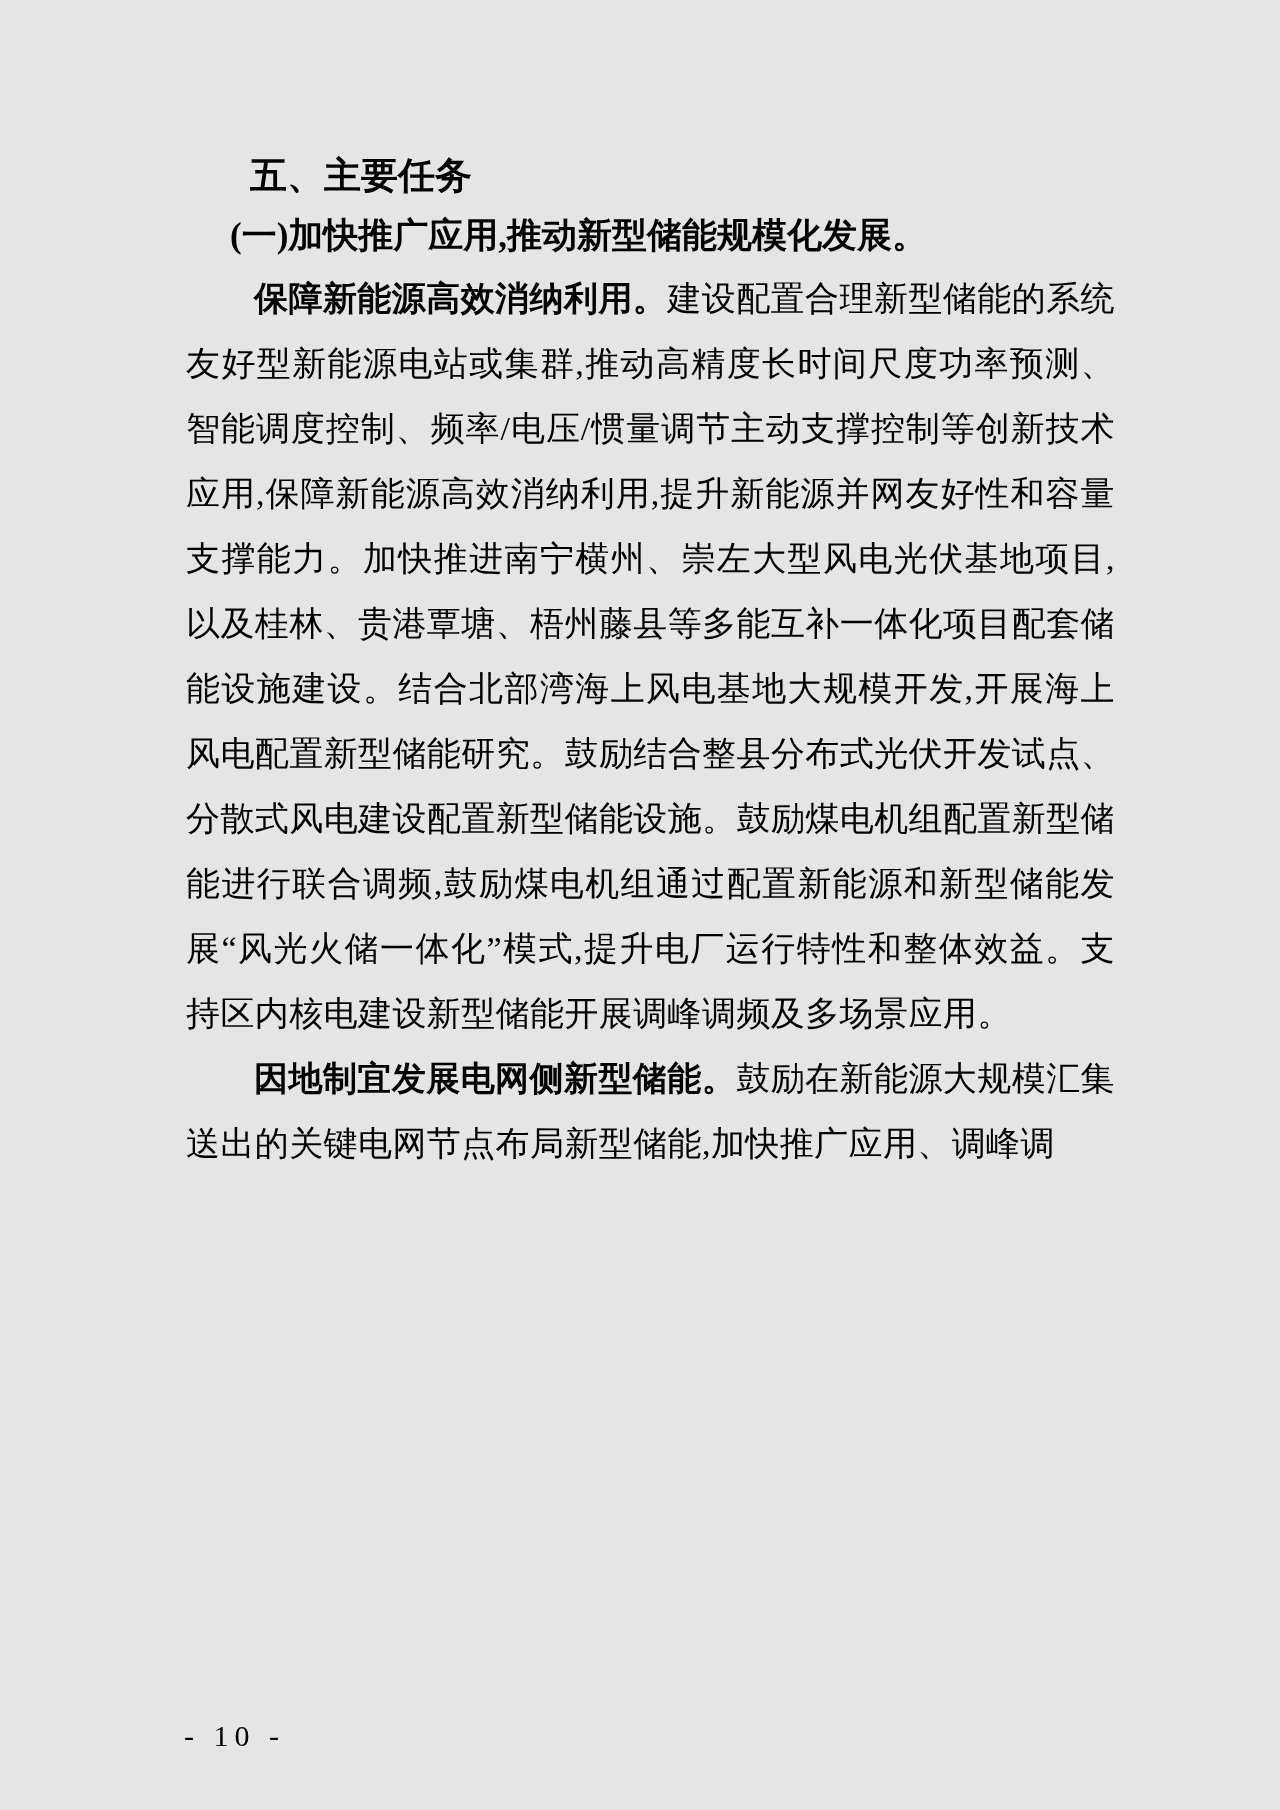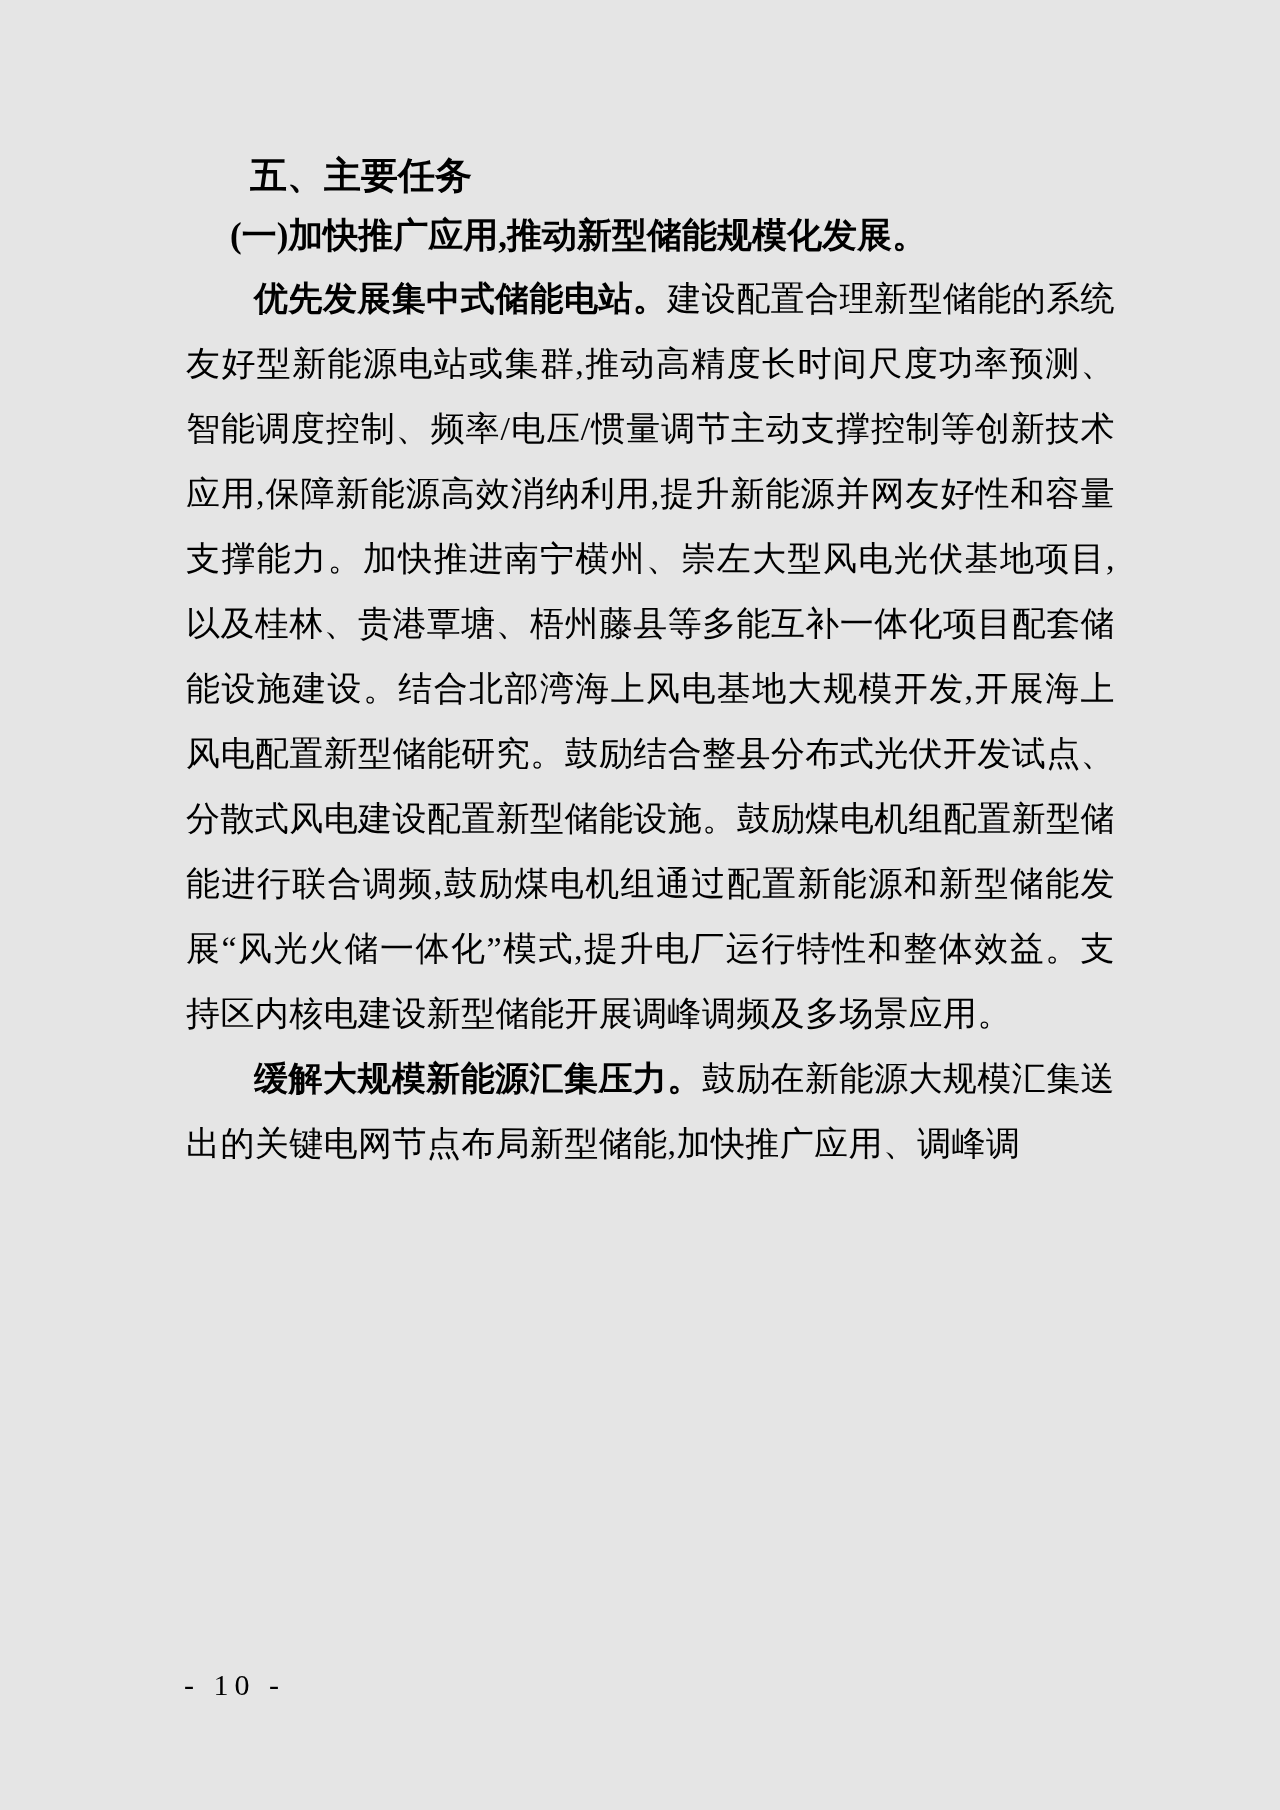--- a/index.html
+++ b/index.html
@@ -55,39 +55,39 @@
     font-family: "Liberation Sans", sans-serif;
     font-weight: bold;
   }
   .para .body-text {
     font-family: "Liberation Serif", serif;
     font-weight: normal;
   }
   .page-number {
     position: absolute;
     left: 184px;
-    top: 1665px;
+    top: 1716px;
     font-size: 30px;
     line-height: 40px;
     font-family: "Liberation Serif", serif;
     letter-spacing: 6px;
   }
 </style>
 </head>
 <body>
 
 <div class="page">
   <div class="content">
     <h1 class="section-heading">五、主要任务</h1>
     <h2 class="subsection-heading">(一)加快推广应用,推动新型储能规模化发展。</h2>
 
 
     <p class="para">
-      <span class="lead">优先发展集中式储能电站。</span><span class="body-text">建设配置合理新型储能的系统友好型新能源电站或集群,推动高精度长时间尺度功率预测、智能调度控制、频率/电压/惯量调节主动支撑控制等创新技术应用,保障新能源高效消纳利用,提升新能源并网友好性和容量支撑能力。加快推进南宁横州、崇左大型风电光伏基地项目,以及桂林、贵港覃塘、梧州藤县等多能互补一体化项目配套储能设施建设。结合北部湾海上风电基地大规模开发,开展海上风电配置新型储能研究。鼓励结合整县分布式光伏开发试点、分散式风电建设配置新型储能设施。鼓励煤电机组配置新型储能进行联合调频,鼓励煤电机组通过配置新能源和新型储能发展“风光火储一体化”模式,提升电厂运行特性和整体效益。支持区内核电建设新型储能开展调峰调频及多场景应用。</span>
+      <span class="lead">保障新能源高效消纳利用。</span><span class="body-text">建设配置合理新型储能的系统友好型新能源电站或集群,推动高精度长时间尺度功率预测、智能调度控制、频率/电压/惯量调节主动支撑控制等创新技术应用,保障新能源高效消纳利用,提升新能源并网友好性和容量支撑能力。加快推进南宁横州、崇左大型风电光伏基地项目,以及桂林、贵港覃塘、梧州藤县等多能互补一体化项目配套储能设施建设。结合北部湾海上风电基地大规模开发,开展海上风电配置新型储能研究。鼓励结合整县分布式光伏开发试点、分散式风电建设配置新型储能设施。鼓励煤电机组配置新型储能进行联合调频,鼓励煤电机组通过配置新能源和新型储能发展“风光火储一体化”模式,提升电厂运行特性和整体效益。支持区内核电建设新型储能开展调峰调频及多场景应用。</span>
     </p>
 
     <p class="para">
-      <span class="lead">缓解大规模新能源汇集压力。</span><span class="body-text">鼓励在新能源大规模汇集送出的关键电网节点布局新型储能,加快推广应用、调峰调</span>
+      <span class="lead">因地制宜发展电网侧新型储能。</span><span class="body-text">鼓励在新能源大规模汇集送出的关键电网节点布局新型储能,加快推广应用、调峰调</span>
     </p>
   </div>
 
   <div class="page-number">- 10 -</div>
 </div>
 
 </body></html>

